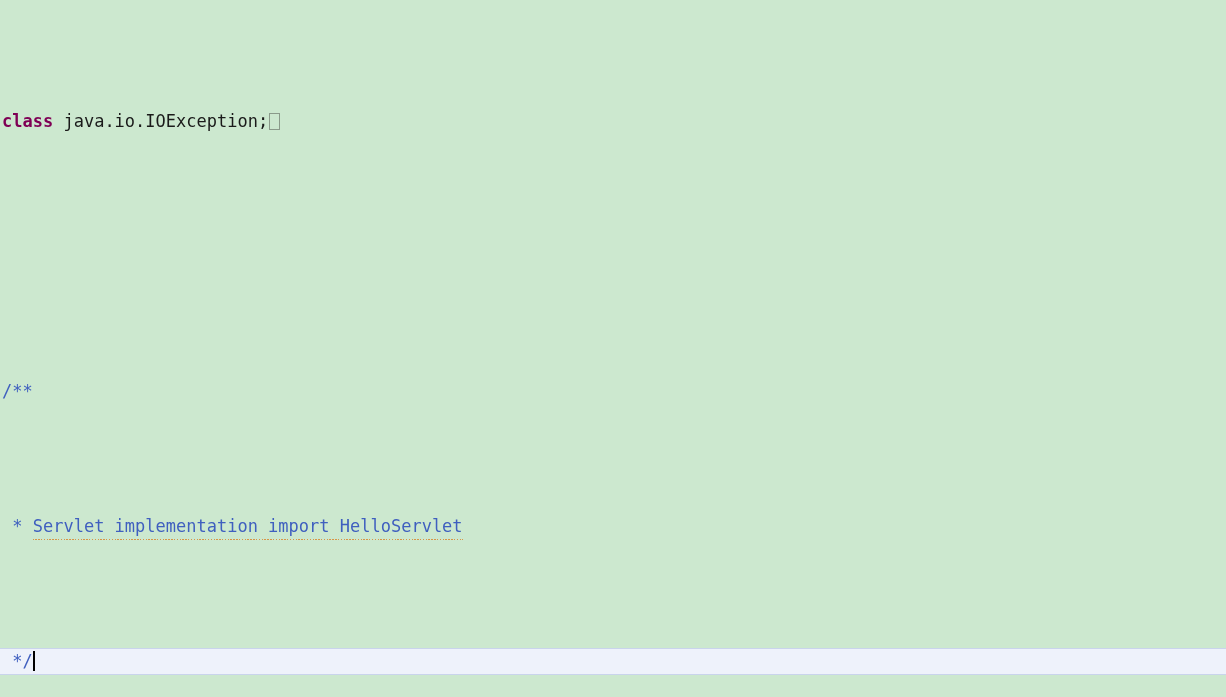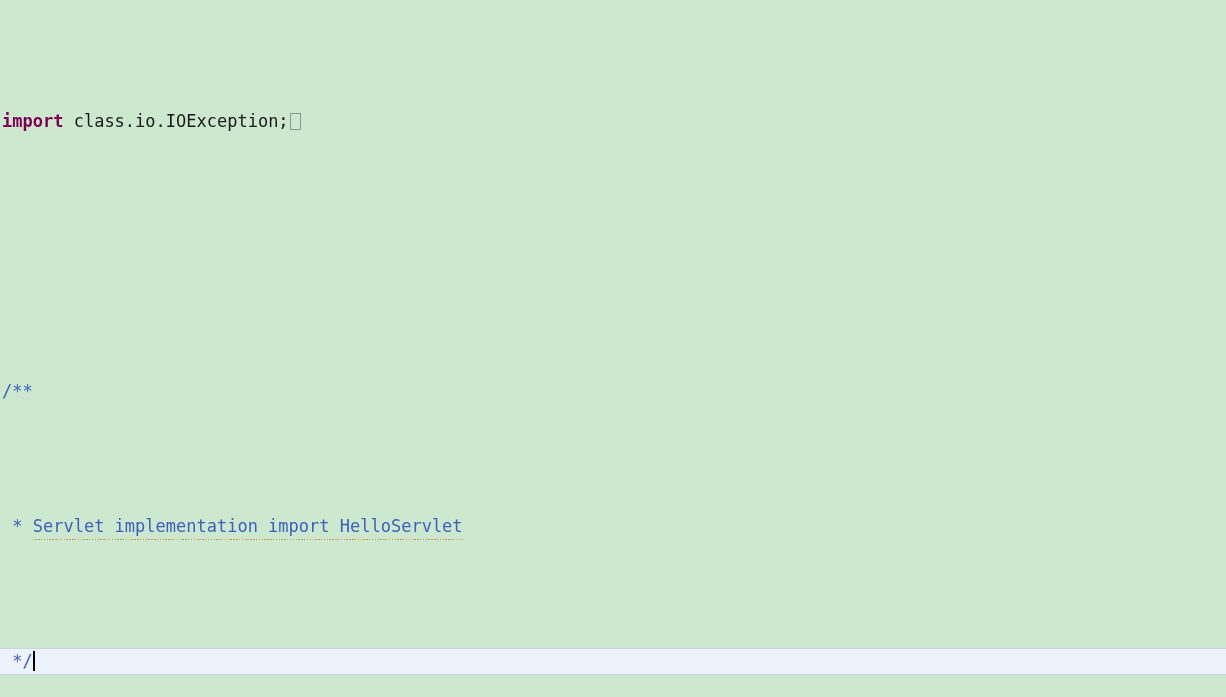--- a/index.html
+++ b/index.html
@@ -90,21 +90,21 @@
     margin-left: 0px;
   }
 </style>
 </head>
 <body>
 
 <div id="editor">
   <div class="code-area">
 
     
-    <div class="line"><span class="kw">import</span><span class="plain"> </span><span class="plain">class.io.IOException;</span><span class="boxglyph"></span></div>
+    <div class="line"><span class="kw">class</span><span class="plain"> </span><span class="plain">java.io.IOException;</span><span class="boxglyph"></span></div>
 
     
     <div class="line"><span></span></div>
 
     
     <div class="line"><span class="cmt">/**</span></div>
 
     
     <div class="line"><span class="cmt"> * </span><span class="cmt squiggle">Servlet implementation import HelloServlet</span></div>
 

